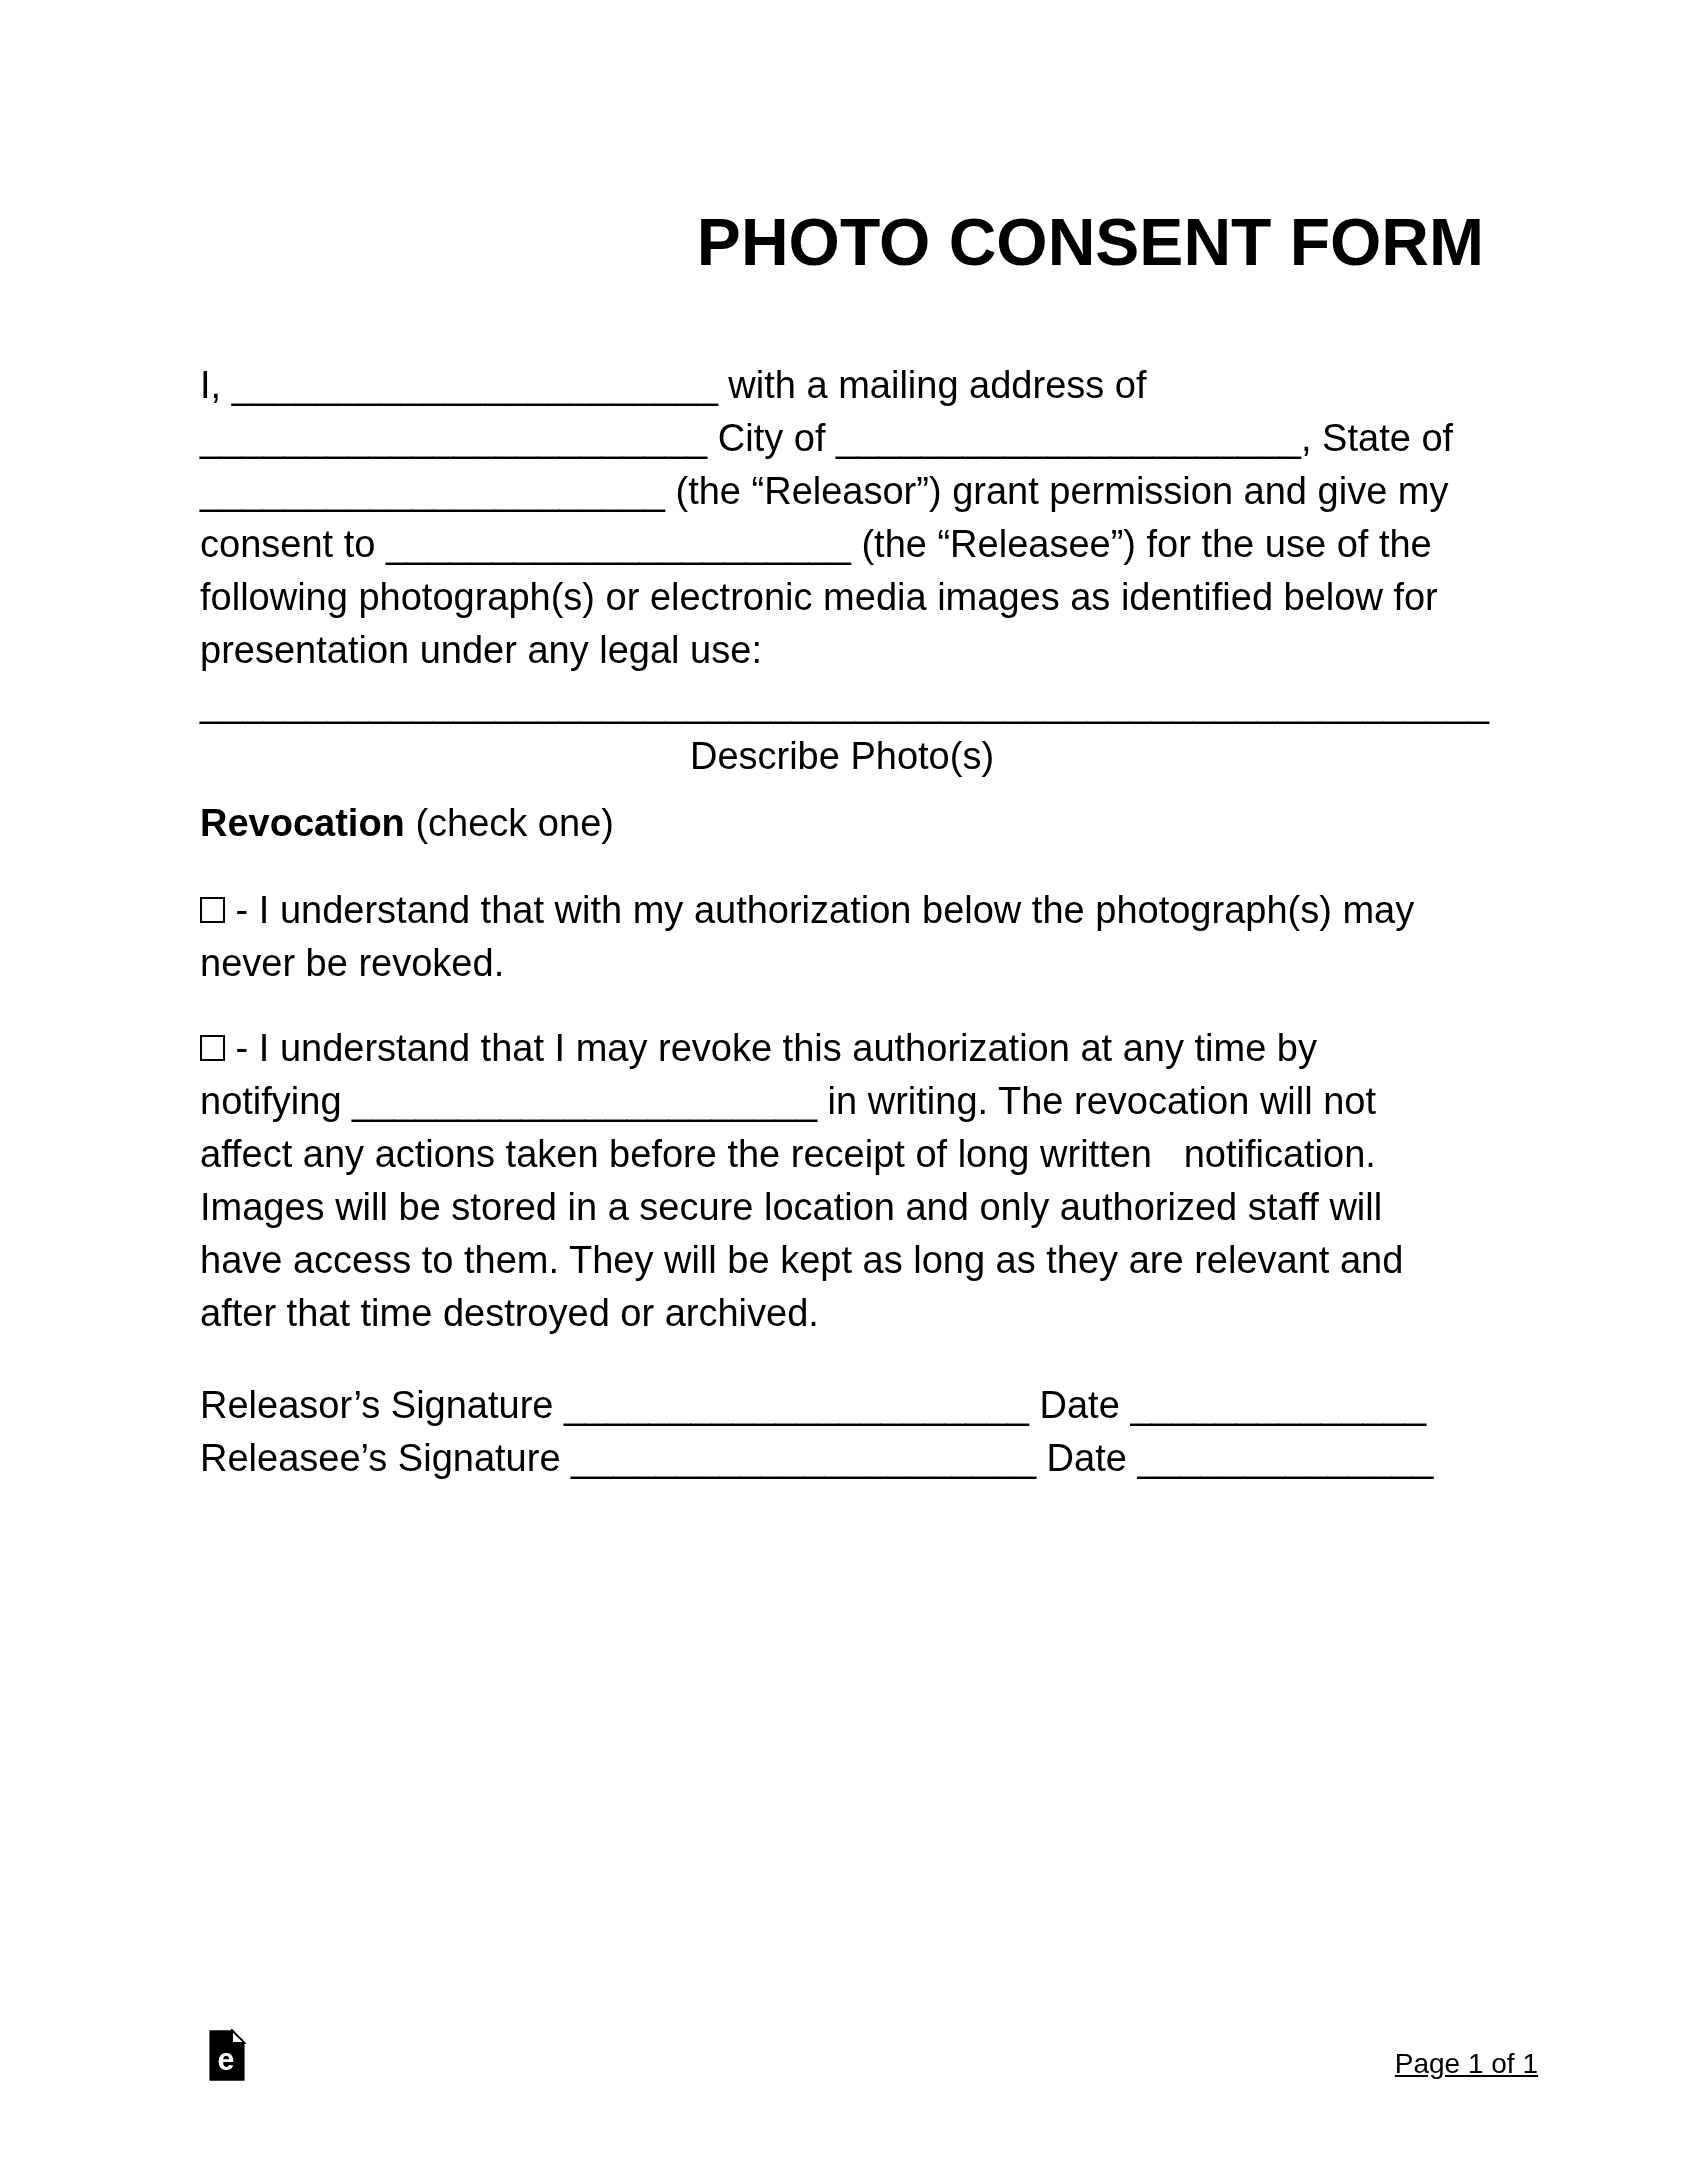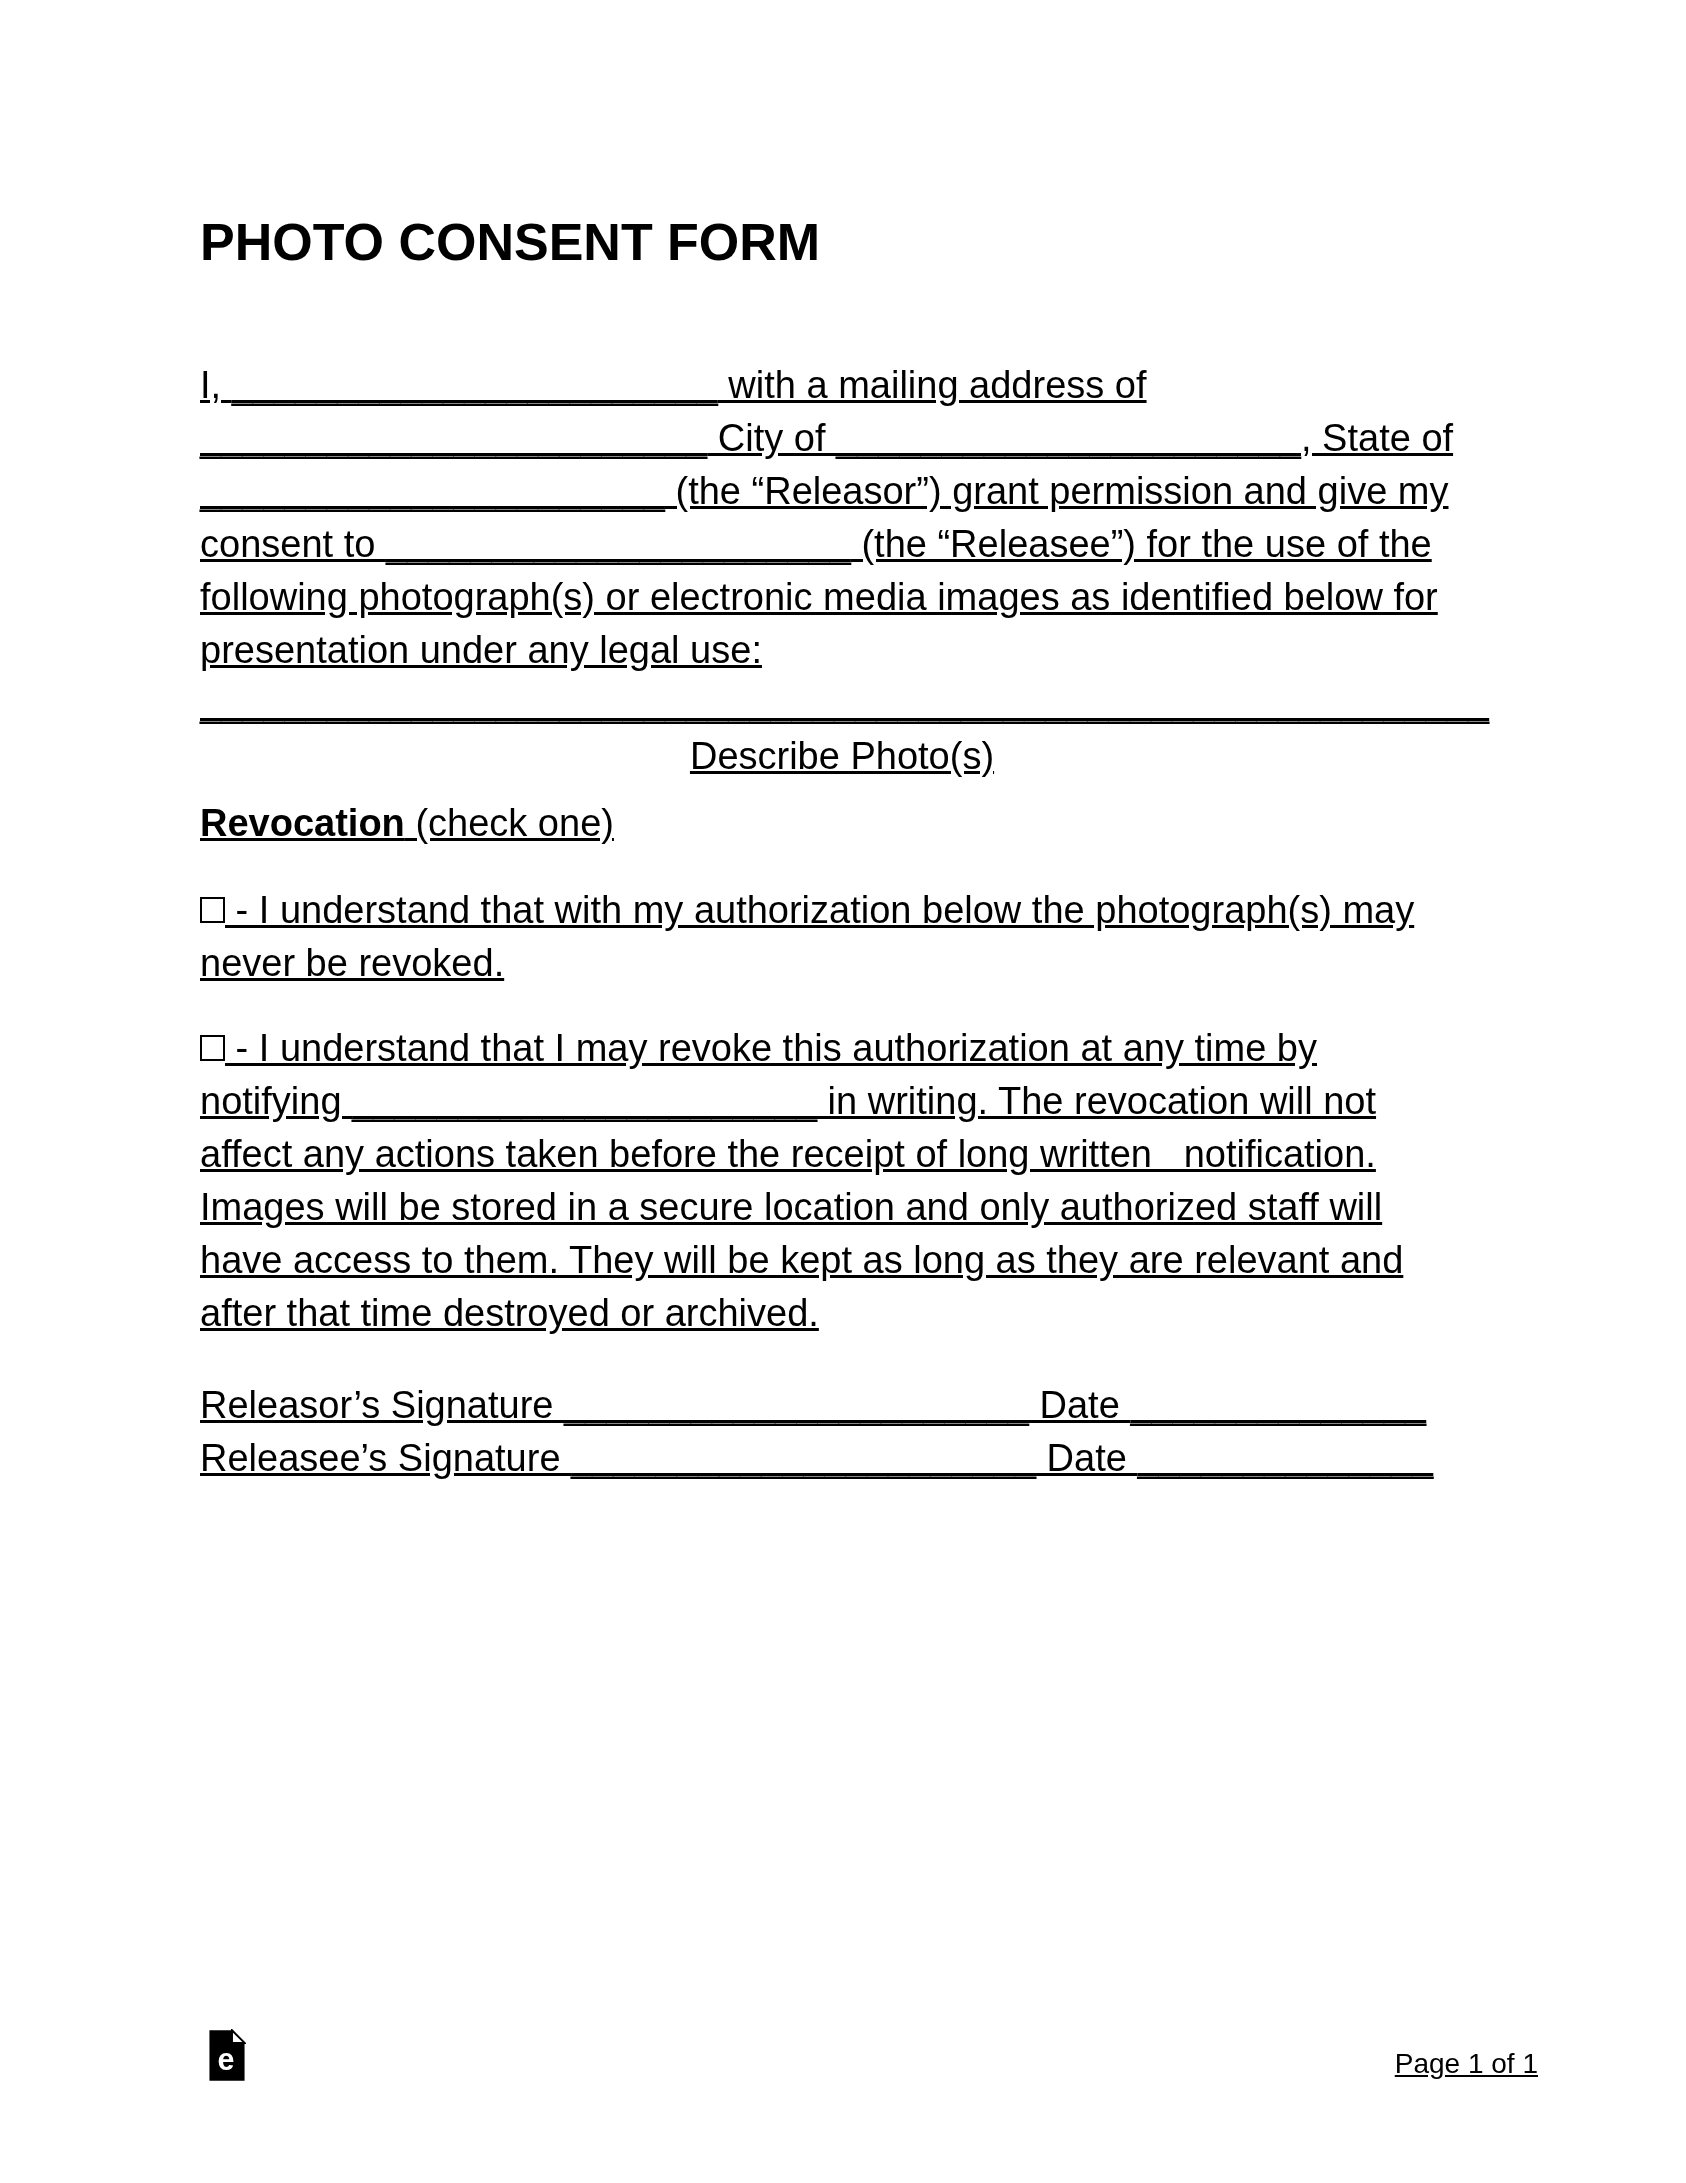--- a/index.html
+++ b/index.html
@@ -13,28 +13,28 @@
     overflow: hidden;
   }
   .content {
     position: absolute;
     left: 200px;
     top: 0;
     width: 1284px;
   }
   .title {
     margin: 204px 0 0 0;
-    font-size: 52px;
+    font-size: 66px;
     line-height: 76px;
     font-weight: bold;
-    text-align: left;
+    text-align: right;
     white-space: pre;
   }
   .para { font-size: 38px; line-height: 53px; }
-  .line { white-space: pre; text-decoration: underline; }
+  .line { white-space: pre; }
   .intro    { margin-top: 79px; }
   .describe { margin-top: 0; }
   .describe .caption { text-align: center; }
   .revocation { margin-top: 14px; }
   .revocation .bold { font-weight: bold; }
   .opt1 { margin-top: 34px; }
   .opt2 { margin-top: 32px; }
   .sig1 { margin-top: 39px; }
   .sig2 { }
   .checkbox {

